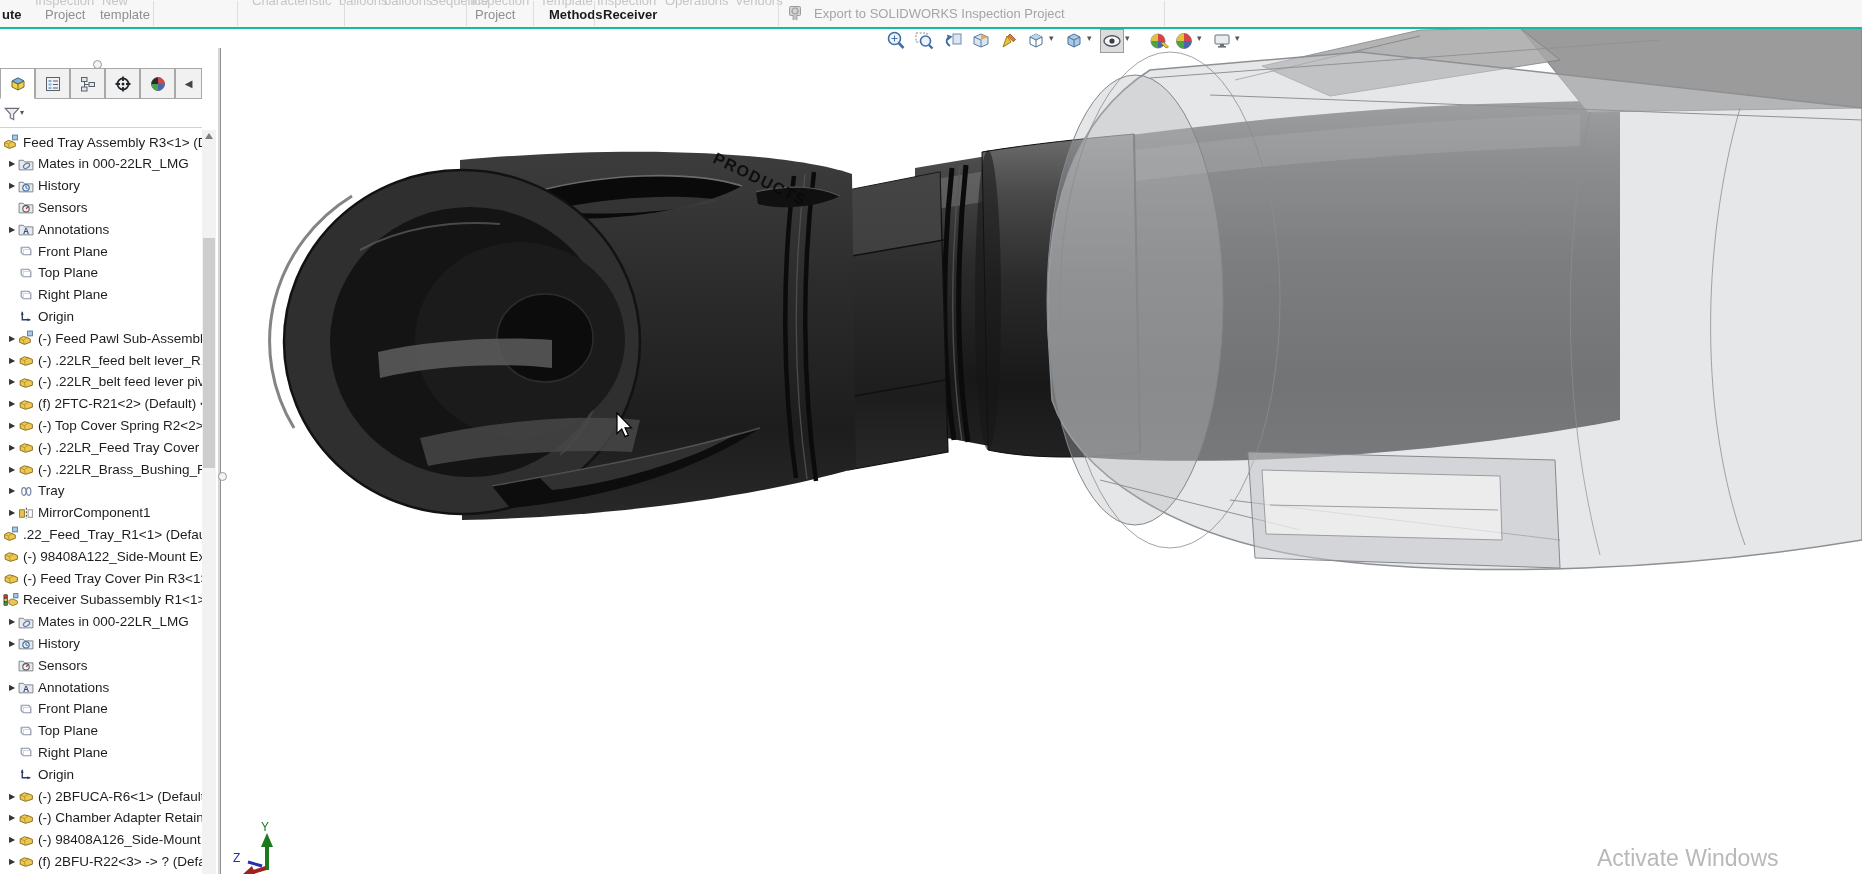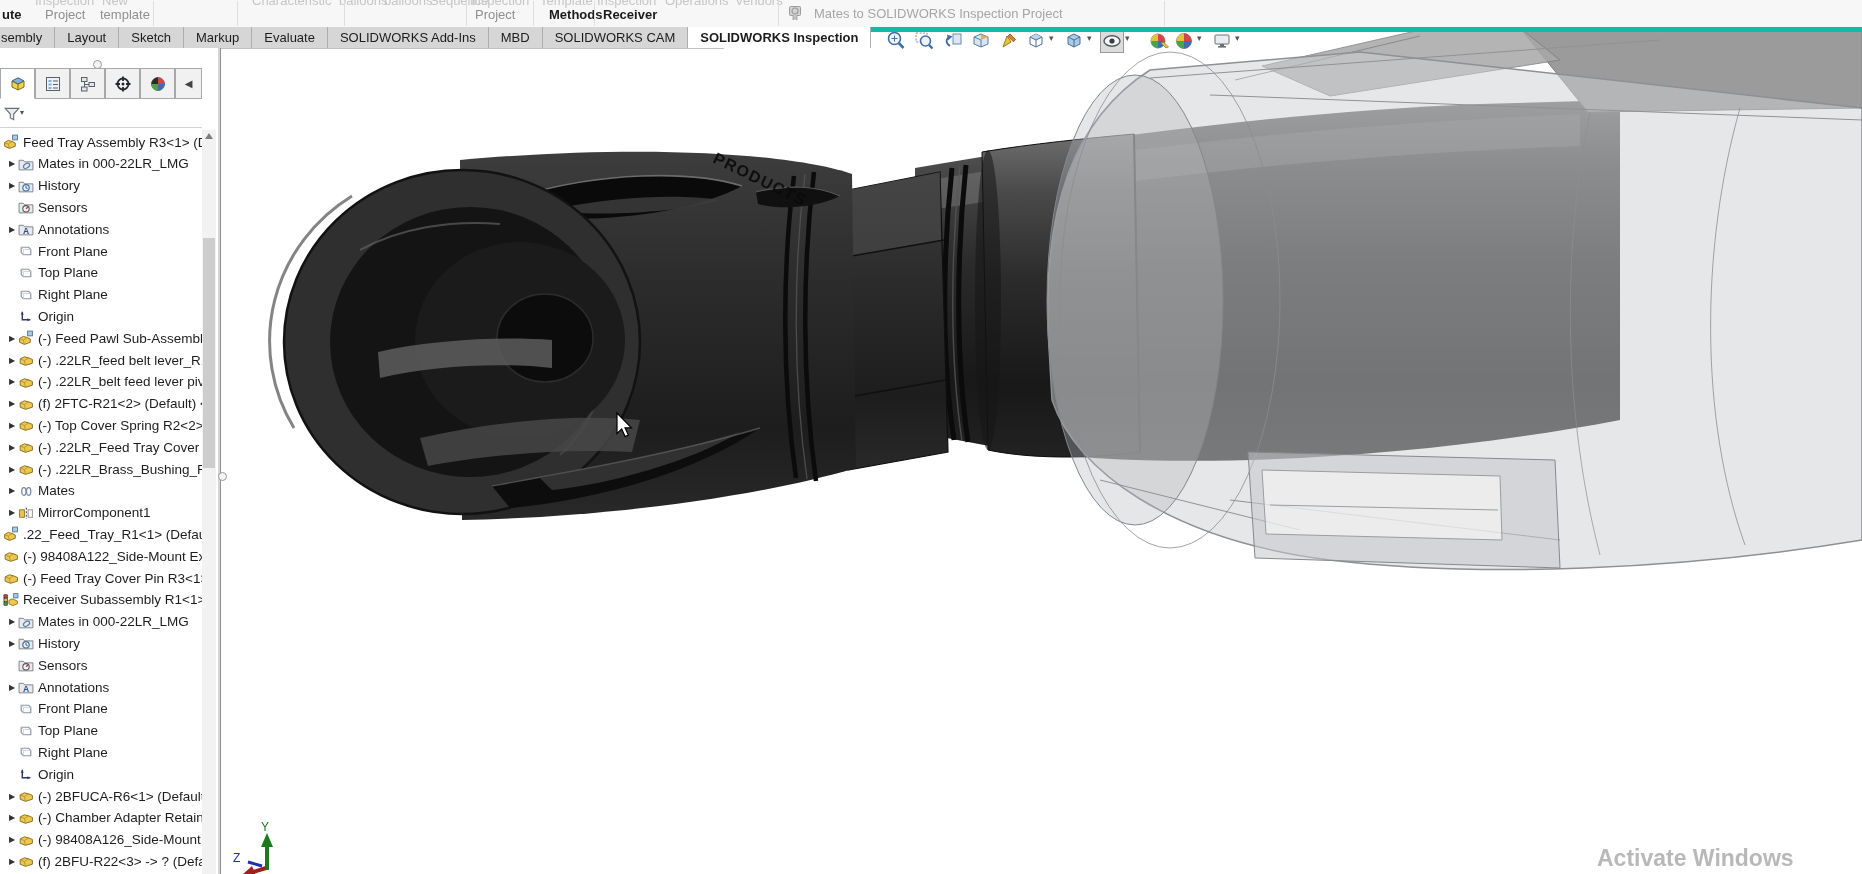--- a/index.html
+++ b/index.html
@@ -1,20 +1,20 @@
 <!DOCTYPE html>
 <html><head>
 <meta charset="utf-8">
 <style>
   html,body{margin:0;padding:0;background:#e9e9e9;}
   #stage{position:relative;width:1862px;height:874px;overflow:hidden;background:#fff;
          font-family:"Liberation Sans",sans-serif;-webkit-font-smoothing:antialiased;}
   .abs{position:absolute;}
   
-  #menubar{left:0;top:0;width:1862px;height:27px;background:#f7f7f7;border-bottom:5px solid #14b8a6;}
+  #menubar{left:0;top:0;width:1862px;height:27px;background:#f7f7f7;border-bottom:2px solid #14b8a6;}
   .r1frag{position:absolute;top:-7px;font-size:13px;color:#c6c6c6;white-space:nowrap;}
   .r2item{position:absolute;top:7px;font-size:13px;color:#8f8f8f;white-space:nowrap;}
   .r2item.bold{color:#1b1b1b;font-weight:bold;}
   .msep{position:absolute;top:1px;width:1px;height:25px;background:#dedede;}
   #exportbtn{position:absolute;left:779px;top:0;height:27px;width:384px;display:flex;align-items:center;}
   #exportbtn .lbl{font-size:13px;color:#a5a5a5;margin-left:8px;white-space:nowrap;}
   
   #tabbar{left:0;top:27px;height:21px;width:724px;background:#d6d6d6;border-bottom:1px solid #c2c2c2;display:flex;}
   .tab{font-size:13px;color:#1c1c1c;line-height:21px;padding:0 12px;border-right:1px solid #adadad;white-space:nowrap;}
   .tab.active{background:#fff;font-weight:bold;}
@@ -36,21 +36,21 @@
   #vscroll{position:absolute;left:202px;top:82px;width:14px;height:744px;background:#f2f2f2;}
   #vthumb{position:absolute;left:1px;top:108px;width:12px;height:230px;background:#cdcdcd;}
   #vup{position:absolute;left:3px;top:3px;width:0;height:0;border-left:4px solid transparent;
        border-right:4px solid transparent;border-bottom:6px solid #7e7e7e;}
   .knob{position:absolute;width:7px;height:7px;border:1px solid #9a9a9a;border-radius:50%;background:#f4f4f4;}
   
   .hudic{position:absolute;top:29px;width:24px;height:24px;display:flex;align-items:center;justify-content:center;}
   .hudic.pressed{background:#dcdcdc;border:1px solid #9a9a9a;box-sizing:border-box;}
   .hudcaret{position:absolute;top:33px;font-size:9px;color:#555;}
   
-  #watermark{left:1597px;top:845px;font-size:23px;font-weight:700;color:rgba(125,125,125,0.55);}
+  #watermark{left:1597px;top:845px;font-size:23px;font-weight:400;color:rgba(125,125,125,0.55);}
 </style>
 </head>
 <body>
 
 <div id="stage">
 
   <svg class="abs" style="left:0;top:0;" width="1862" height="874" viewBox="0 0 1862 874">
     <defs>
       <linearGradient id="barrelGrad" x1="0" y1="0" x2="0" y2="1">
         <stop offset="0" stop-color="#6e6e6e"></stop>
@@ -268,35 +268,24 @@
         <div class="msep" style="left: 594px;"></div>
         <div class="msep" style="left: 778px;"></div>
         <div class="msep" style="left: 1164px;"></div>
       </div>
     <div id="exportbtn">
       <svg width="19" height="19" viewBox="0 0 19 19" style="margin-left:8px;">
         <rect x="2.5" y="2.5" width="11" height="9" rx="1" fill="#d2d2d2" stroke="#9d9d9d"></rect>
         <circle cx="8" cy="7" r="3" fill="none" stroke="#9d9d9d" stroke-width="1.2"></circle>
         <path d="M6,11 L6,16 L8,14.5 L10,16 L10,11" fill="#c4c4c4" stroke="#9d9d9d" stroke-width=".8"></path>
       </svg>
-      <span class="lbl">Mates to SOLIDWORKS Inspection Project</span>
+      <span class="lbl">Export to SOLIDWORKS Inspection Project</span>
     </div>
   </div>
 
-  <div id="tabbar" class="abs">
-      <span class="tab" style="padding-left: 1px;">sembly</span>
-      <span class="tab">Layout</span>
-      <span class="tab">Sketch</span>
-      <span class="tab">Markup</span>
-      <span class="tab">Evaluate</span>
-      <span class="tab">SOLIDWORKS Add-Ins</span>
-      <span class="tab">MBD</span>
-      <span class="tab">SOLIDWORKS CAM</span>
-      <span class="tab active">SOLIDWORKS Inspection</span>
-    </div>
 
   <div id="panel" class="abs">
     <div class="knob" style="left:93px;top:12px;"></div>
     <div id="ptabs">
         <div class="ptab active" style="left: 0px;">
           <svg width="18" height="18" viewBox="0 0 18 18">
             <path d="M3,6 L9,3 L15,6 L15,12 L9,15 L3,12 Z" fill="#f0d34c" stroke="#7a6a20"></path>
             <path d="M9,3 L15,6 L9,9 L3,6 Z" fill="#7fb2e0" stroke="#4a6f94"></path>
             <path d="M3,6 L9,9 L15,6 M9,9 L9,15" stroke="#7a6a20" fill="none"></path>
           </svg>
@@ -480,21 +469,21 @@
               <path d="M2,6.5 L6,8 L7,12.5 M6,8 L10,5.5" stroke="#a8892c" fill="none" stroke-width=".7"></path>
             </svg></span>
           <span>(-) .22LR_Brass_Bushing_R3&lt;</span>
         </div>
         <div class="trow" style="top: 431.8px; padding-left: 9px;">
           <span class="arr">▶</span>
           <span class="ticon"><svg width="16" height="16" viewBox="0 0 15 15">
               <ellipse cx="5.5" cy="8" rx="2" ry="3.6" fill="none" stroke="#7a86a8" stroke-width="1.2"></ellipse>
               <ellipse cx="10" cy="8" rx="2" ry="3.6" fill="none" stroke="#7a86a8" stroke-width="1.2"></ellipse>
             </svg></span>
-          <span>Mates</span>
+          <span>Tray</span>
         </div>
         <div class="trow" style="top: 453.6px; padding-left: 9px;">
           <span class="arr">▶</span>
           <span class="ticon"><svg width="16" height="16" viewBox="0 0 15 15">
               <rect x="1.5" y="4.5" width="4.5" height="7" fill="#e8c44e" stroke="#8a6d1f" stroke-width=".8"></rect>
               <line x1="7.8" y1="2.5" x2="7.8" y2="13" stroke="#444" stroke-dasharray="2 1.3"></line>
               <rect x="9.5" y="4.5" width="4" height="7" fill="#fff" stroke="#999"></rect>
             </svg></span>
           <span>MirrorComponent1</span>
         </div>

